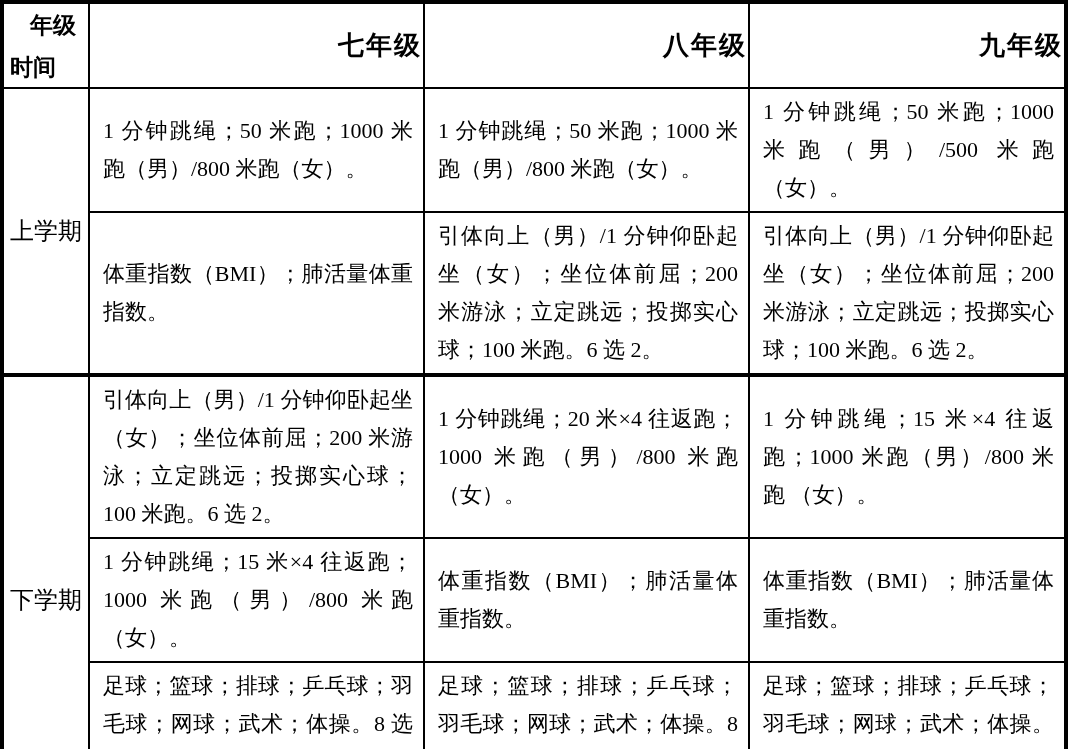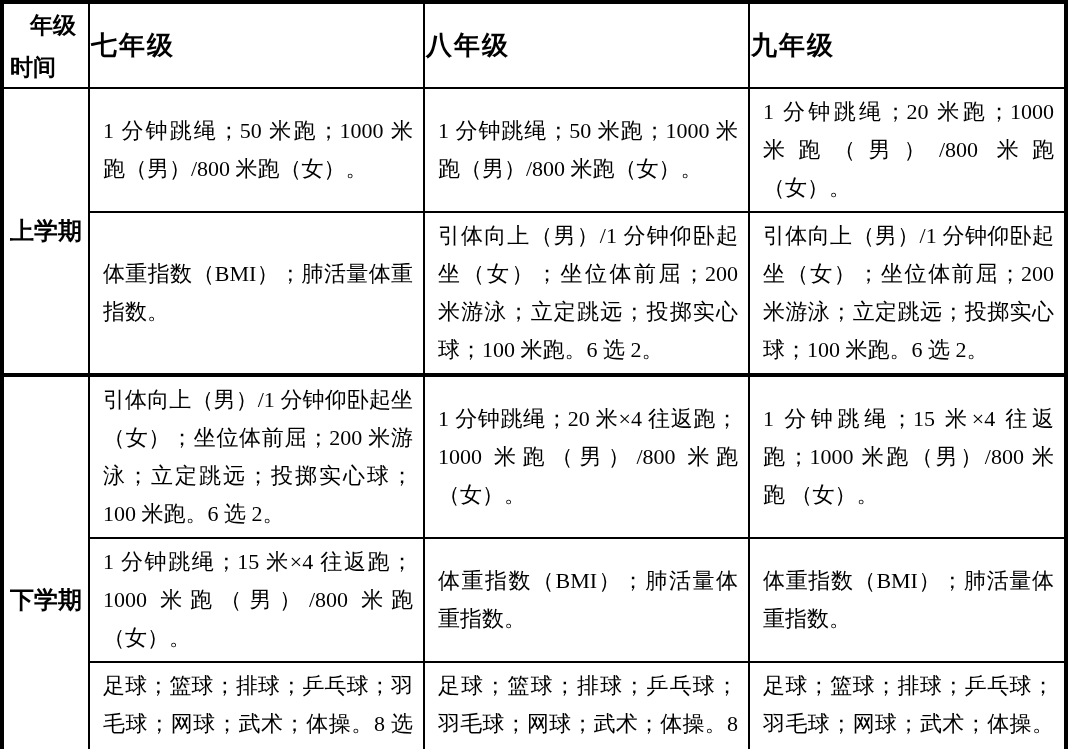--- a/index.html
+++ b/index.html
@@ -43,21 +43,21 @@
   tr.r-s2c { height: 156px; }
 
   .section-start {
     border-top: 4px solid #000000 !important;
   }
 
   th.col-head {
     font-family: "Liberation Sans", "DejaVu Sans", sans-serif;
     font-weight: 700;
     font-size: 26px;
-    text-align: left;
+    text-align: right;
     vertical-align: middle;
     letter-spacing: 2px;
   }
   td.corner {
     vertical-align: top;
     padding: 0;
   }
   .corner-inner {
     display: flex;
     flex-direction: column;
@@ -66,21 +66,21 @@
     font-family: "Liberation Sans", "DejaVu Sans", sans-serif;
     font-weight: 700;
     font-size: 23px;
     padding: 6px 0 4px 0;
   }
   .corner-top { align-self: flex-end; padding-right: 12px; }
   .corner-bottom { align-self: flex-start; padding-left: 6px; }
 
   th.row-label {
     font-family: "Liberation Sans", "DejaVu Sans", sans-serif;
-    font-weight: 700;
+    font-weight: 400;
     font-size: 24px;
     text-align: center;
     vertical-align: middle;
     padding: 0;
   }
   td.body-cell {
     font-size: 22px;
     line-height: 38px;
     text-align: justify;
     vertical-align: middle;
@@ -109,21 +109,21 @@
       </td>
       <th class="col-head">七年级</th>
       <th class="col-head">八年级</th>
       <th class="col-head">九年级</th>
     </tr>
 
     <tr class="r-s1a">
       <th class="row-label" rowspan="2">上学期</th>
       <td class="body-cell">1 分钟跳绳；50 米跑；1000 米跑（男）/800 米跑（女）。</td>
       <td class="body-cell">1 分钟跳绳；50 米跑；1000 米跑（男）/800 米跑（女）。</td>
-      <td class="body-cell">1 分钟跳绳；20 米跑；1000 米跑（男）/800 米跑 （女）。</td>
+      <td class="body-cell">1 分钟跳绳；50 米跑；1000 米跑（男）/500 米跑 （女）。</td>
     </tr>
 
     <tr class="r-s1b">
       <td class="body-cell">体重指数（BMI）；肺活量体重指数。</td>
       <td class="body-cell">引体向上（男）/1 分钟仰卧起坐（女）；坐位体前屈；200 米游泳；立定跳远；投掷实心球；100 米跑。6 选 2。</td>
       <td class="body-cell">引体向上（男）/1 分钟仰卧起坐（女）；坐位体前屈；200 米游泳；立定跳远；投掷实心球；100 米跑。6 选 2。</td>
     </tr>
 
     <tr class="r-s2a">
       <th class="row-label section-start" rowspan="3">下学期</th>

